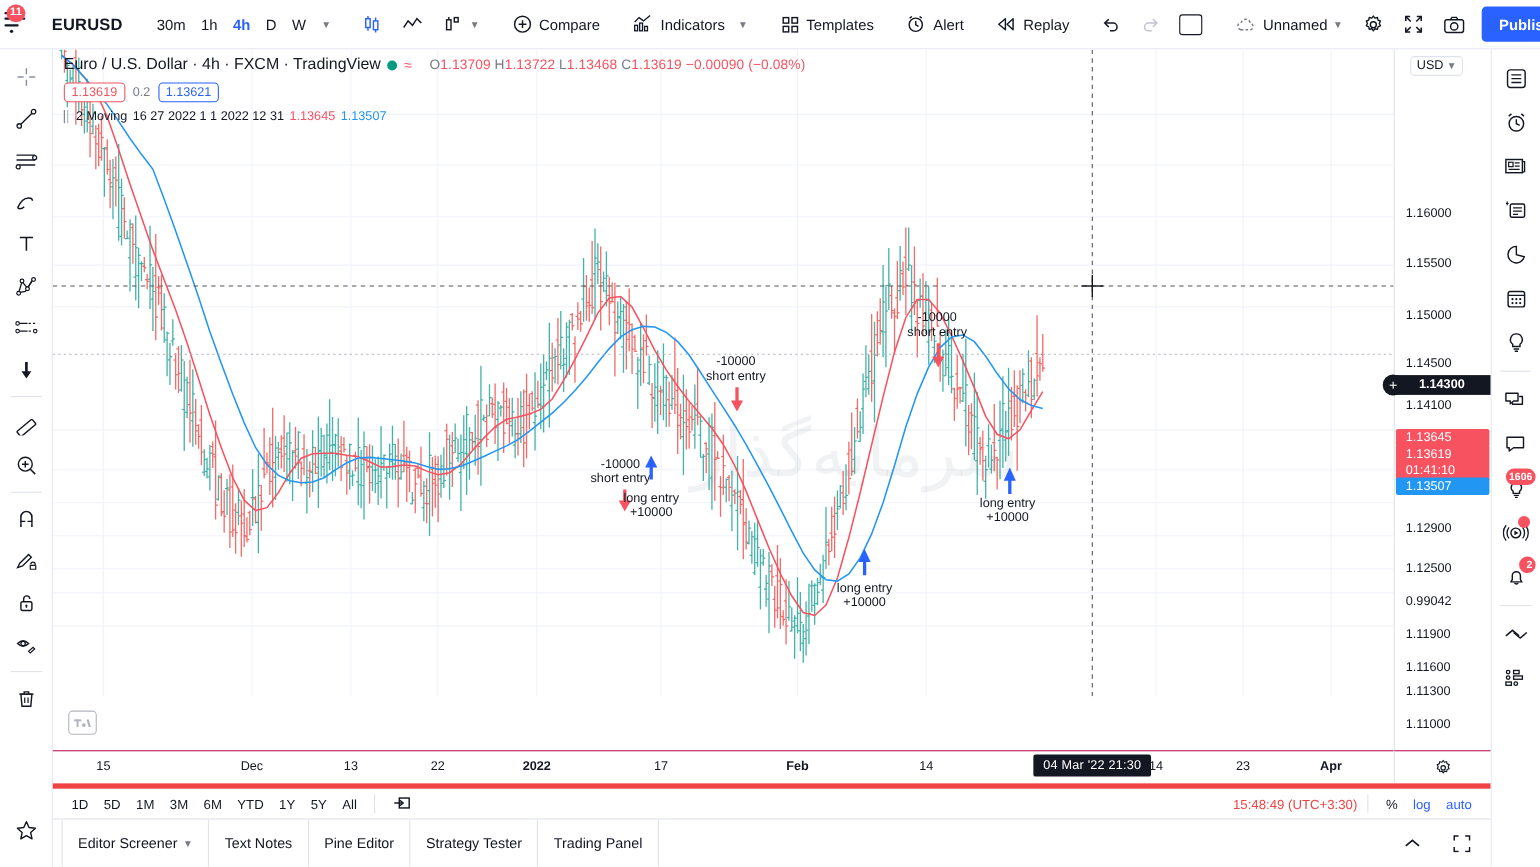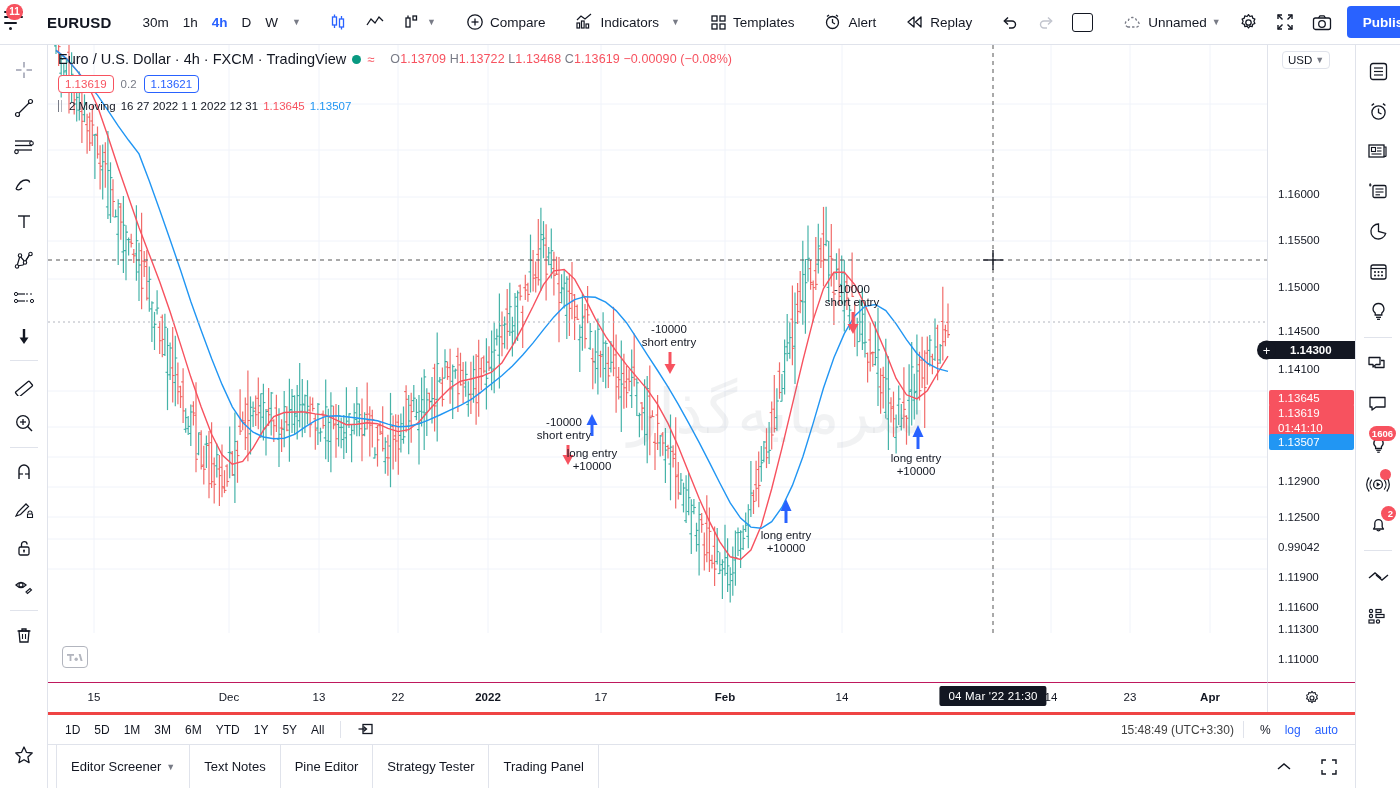--- a/index.html
+++ b/index.html
@@ -139,27 +139,27 @@
   .t-label { position: absolute; top: 8px; transform: translateX(-50%); white-space: nowrap;}
   .t-label.bold { font-weight: bold; }
   .t-cross {
     position: absolute; top: 3px; transform: translateX(-50%);
     background: #131722; color: #fff; font-size: 11.5px; font-weight:500;
     padding: 4px 9px; border-radius: 2px; white-space: nowrap; letter-spacing:.2px;
   }
 
   
   .rangebar {
-    height: 32px; min-height:32px; border-top: 3px solid #ef4444;
+    height: 32px; min-height:32px; border-top: 5px solid #ef4444;
     display: flex; align-items: center; padding: 0 10px;
     font-size: 12px; color: #131722; background:#fff;
   }
   .rng { padding: 3px 7px; border-radius: 3px; cursor: pointer; }
   .vsep { width: 1px; height: 17px; background: #e0e3eb; margin: 0 9px; }
-  .clock { font-size: 12px; color: #404040; }
+  .clock { font-size: 12px; color: #ef4444; }
   .sc-opt { padding: 3px 7px; border-radius:3px; cursor:pointer; font-size:12px;}
   .sc-opt.blue { color: #2962ff; }
 
   
   .bottombar {
     height: 44px; min-height: 44px; border-top: 1px solid #e0e3eb;
     display:flex; align-items:center; background: #fff; padding-left: 8px;
   }
   .btab {
     font-size: 13px; color:#131722; padding: 0 14px; height: 44px;

